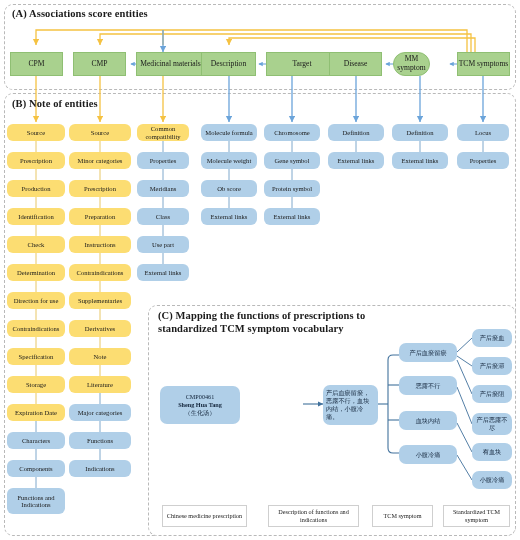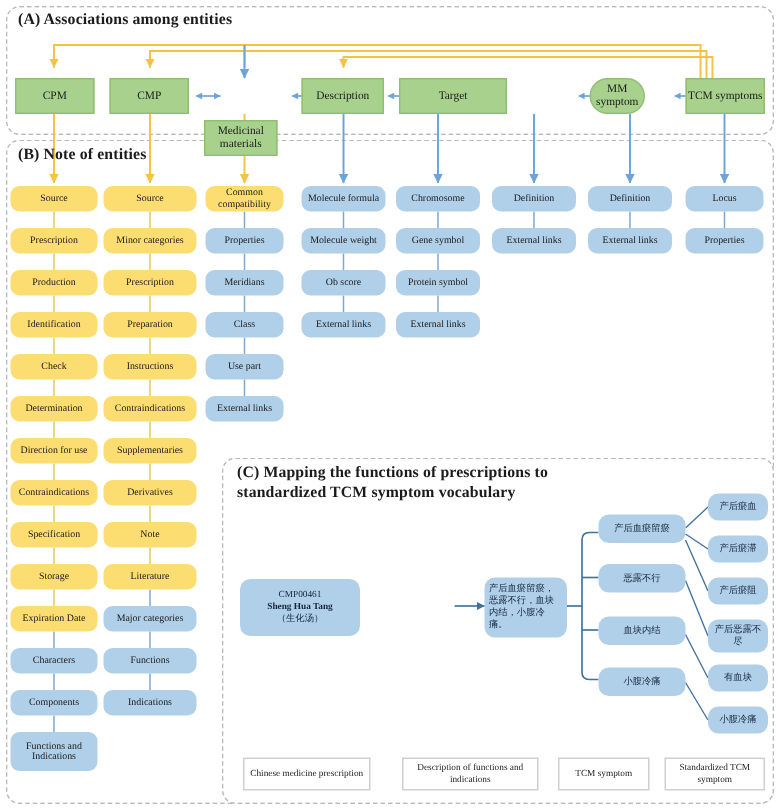--- a/index.html
+++ b/index.html
@@ -155,27 +155,28 @@
     <g stroke="#6ba4da" stroke-width="1.1" fill="none">
       <path d="M131,64 L147,64" marker-start="url(#abe)" marker-end="url(#abs)"></path>
       <path d="M195,64 L211,64" marker-start="url(#abe)" marker-end="url(#abs)"></path>
       <path d="M259,64 L274,64" marker-start="url(#abe)" marker-end="url(#abs)"></path>
       <path d="M322,64 L338,64" marker-start="url(#abe)" marker-end="url(#abs)"></path>
       <path d="M386,64 L402,64" marker-start="url(#abe)" marker-end="url(#abs)"></path>
       <path d="M450,64 L465,64" marker-start="url(#abe)" marker-end="url(#abs)"></path>
     </g>
   </svg>
 
-  <div class="panel-title" id="titleA">(A) Associations among entities</div>
+  <div class="panel-title" id="titleA">(A) Associations score entities</div>
 
   <div class="gbox" style="left:10px;width:53px;">CPM</div>
   <div class="gbox" style="left:73px;width:53px;">CMP</div>
-  <div class="gbox" style="left:136px;width:49px;margin-top:28px;">Medicinal materials</div>
+  <div class="gbox" style="left:136px;width:69px;">Medicinal materials</div>
   <div class="gbox" style="left:201px;width:55px;">Description</div>
   <div class="gbox" style="left:266px;width:72px;">Target</div>
+  <div class="gbox" style="left:329px;width:53px;">Disease</div>
   <div class="gbox" style="left:393px;width:37px;border-radius:12px;">MM symptom</div>
   <div class="gbox" style="left:457px;width:53px;">TCM symptoms</div>
 
   <div class="panel-title" id="titleB">(B) Note of entities</div>
 
   <svg class="layer" id="colLinks">
       <path d="M36,141 L36,152" stroke="#e8c766" stroke-width="1" fill="none"></path>
       <path d="M36,169 L36,180" stroke="#e8c766" stroke-width="1" fill="none"></path>
       <path d="M36,197 L36,208" stroke="#e8c766" stroke-width="1" fill="none"></path>
       <path d="M36,225 L36,236" stroke="#e8c766" stroke-width="1" fill="none"></path>

